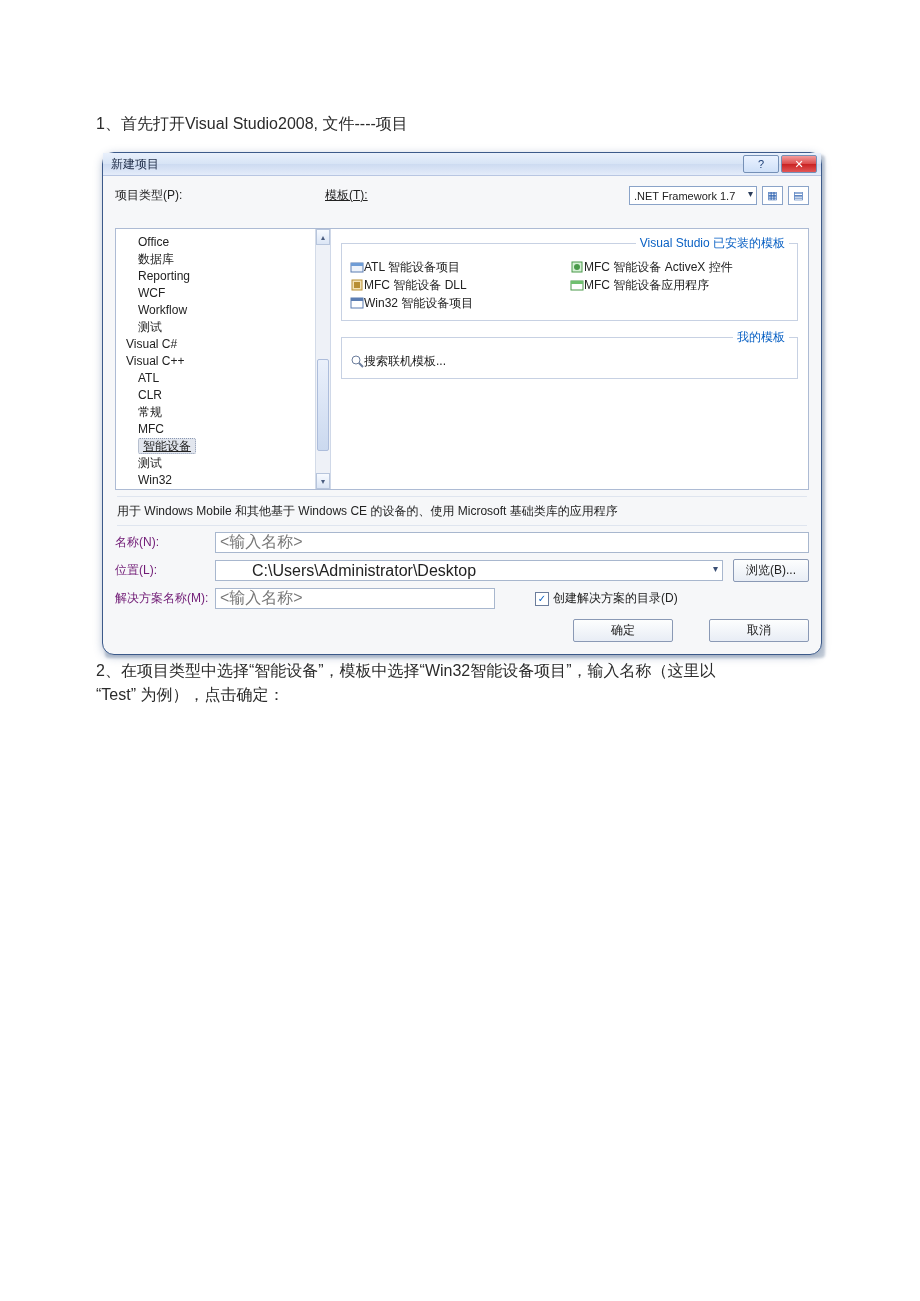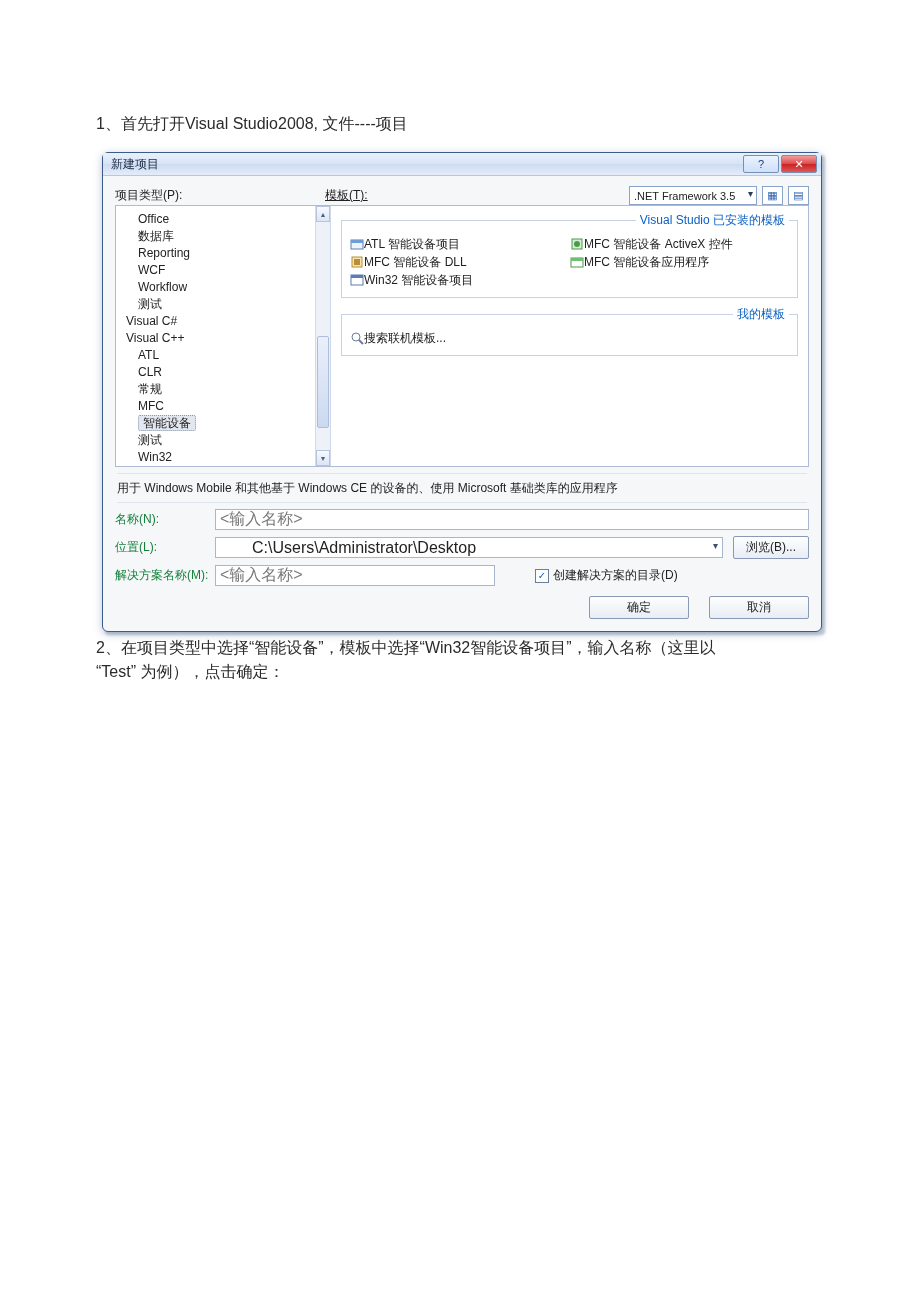--- a/index.html
+++ b/index.html
@@ -3,71 +3,71 @@
 <meta charset="utf-8">
 <style>
   html, body { margin: 0; padding: 0; background: #fff; }
   body { width: 920px; height: 1301px; font-family: "Microsoft YaHei", "SimSun", Arial, sans-serif; color: #2b2b2b; }
   .page { padding: 96px 96px 0 96px; }
   .step { font-size: 16px; line-height: 1.5; margin-bottom: 16px; }
 
   
   .dlg-wrap { position: relative; width: 720px; margin-left: 6px; }
   .dlg-shadow { position: absolute; left: 3px; top: 3px; right: -3px; bottom: -3px; background: #4d6688; border-radius: 4px; filter: blur(1px); opacity: 0.3; }
-  .dlg { position: relative; background: #f6f7f9; border: 1px solid #3c5a8a; border-radius: 6px; box-shadow: 0 2px 8px rgba(60,90,138,0.35); }
+  .dlg { position: relative; background: #f6f7f9; border: 1px solid #3c5a8a; border-radius: 12px; box-shadow: 0 2px 8px rgba(60,90,138,0.35); }
   .titlebar { display: flex; align-items: center; height: 22px; padding: 0 4px 0 8px;
     background: linear-gradient(#e9f0fb, #d7e4f6 50%, #cddbf1 51%, #e4ecfa);
     border-bottom: 1px solid #b8c6e2; font-size: 12px; color: #1d2b46; }
   .titlebar .spacer { flex: 1; }
   .tb-btn { width: 34px; height: 16px; border: 1px solid #7590b6; border-radius: 2px; margin-left: 2px; display: flex; align-items: center; justify-content: center; font-size: 11px; font-family: Arial, sans-serif; }
   .tb-help { background: linear-gradient(#eaf2ff, #cfe0f8); color: #1c3f77; }
   .tb-close { background: linear-gradient(#f39b9b, #db4a4a 50%, #c92222 51%, #e25757); color: #fff; }
 
   .body { padding: 10px 12px 12px 12px; font-size: 12px; color: #222; }
-  .row-head { display: flex; align-items: center; margin-bottom: 0; }
+  .row-head { display: flex; align-items: center; margin-bottom: 23px; }
   .row-head > .lbl { width: 210px; }
   .row-head .tmpl-lbl { flex: none; text-decoration: underline; }
   .row-head .flex { flex: 1; }
   .fw { display: inline-block; border: 1px solid #8aa3c8; background: #fff; height: 17px; font-size: 11px; }
   .fw-sel { width: 120px; display: inline-flex; align-items: center; padding: 0 2px 0 4px; position: relative; }
   .fw-sel::after { content: "▾"; position: absolute; right: 3px; top: 1px; color: #2a3b59; font-size: 10px; }
   .view-btn { width: 19px; margin-left: 5px; display: inline-flex; align-items: center; justify-content: center; color: #2e62b0; font-size: 11px; }
 
   .panes { display: flex; border: 1px solid #adbbd4; background: #fff; height: 260px; }
   .tree { width: 192px; border-right: 1px solid #cfd8e8; overflow: hidden; position: relative; padding: 4px 0 4px 22px; font-size: 12px; color: #222; }
   .tree .item { height: 16px; line-height: 16px; margin: 1px 0; white-space: nowrap; }
-  .tree .sel { display: inline-block; padding: 0 4px; background: #e2e6ee; border: 1px dotted #8a97b0; border-radius: 2px; line-height: 14px; height: 14px; }
+  .tree .sel { display: inline-block; padding: 0 4px; background: #e2e6ee; border: 1px dotted #8a97b0; border-radius: 2px; line-height: 14px; height: 14px; text-decoration: underline; }
   .tree .ind1 { margin-left: -12px; }
   .tree .ind2 { margin-left: 0px; }
   .scrollbar { position: absolute; right: 0; top: 0; bottom: 0; width: 14px; background: #eef1f7; border-left: 1px solid #d3dbe8; }
   .sb-btn { position: absolute; left: 0; right: 0; height: 14px; background: linear-gradient(#f7faff,#dbe5f5); border: 1px solid #b7c5dc; font-size: 8px; color: #4a5d80; display: flex; align-items: center; justify-content: center; }
   .sb-up { top: 0; }
   .sb-down { bottom: 0; }
   .sb-thumb { position: absolute; left: 1px; right: 1px; top: 130px; height: 90px; background: linear-gradient(#eaf0fb,#cbd9ef); border: 1px solid #adbddb; border-radius: 2px; }
 
   .tmpl-pane { flex: 1; padding: 6px 10px 6px 10px; position: relative; font-size: 12px; }
   fieldset.group { border: 1px solid #c7d1e3; margin: 0 0 8px 0; padding: 6px 8px 8px 8px; }
   fieldset.group legend { color: #0a61c4; font-size: 12px; padding: 0 4px; text-align: right; }
   .tmpl-cols { display: flex; gap: 60px; }
   .tmpl-col { min-width: 160px; }
   .tmpl-item { display: flex; align-items: center; height: 18px; white-space: nowrap; }
   .ico { width: 14px; height: 14px; display: inline-flex; align-items: center; justify-content: center; }
 
   .desc { margin: 6px 2px 0 2px; font-size: 12px; line-height: 28px; color: #222; border-top: 1px solid #dfe5ef; border-bottom: 1px solid #dfe5ef; }
 
   .form { margin-top: 6px; }
   .form-row { display: flex; align-items: center; margin: 6px 0; }
-  .form-row .flab { width: 100px; font-size: 12px; color: #15803d; }
+  .form-row .flab { width: 100px; font-size: 12px; color: #701a75; }
   .inp { flex: 1; height: 19px; border: 1px solid #a8b7ce; background: #fff; padding: 0 4px; font-size: 16px; color: #777; display: flex; align-items: center; }
   .inp.combo { position: relative; color: #222; padding-left: 36px; }
   .inp.combo::after { content: "▾"; position: absolute; right: 4px; top: 2px; color: #3a4f74; font-size: 10px; }
   .btn { height: 21px; border: 1px solid #8a99b5; background: linear-gradient(#fdfefe,#e8edf5); border-radius: 2px; padding: 0 12px; font-size: 12px; display: inline-flex; align-items: center; justify-content: center; margin-left: 10px; }
   .chk { display: inline-flex; align-items: center; gap: 4px; margin-left: 40px; font-size: 12px; }
   .chkbox { width: 12px; height: 12px; border: 1px solid #6b7d9c; background: #fff; display: inline-flex; align-items: center; justify-content: center; font-size: 10px; color: #0a61c4; line-height: 1; }
-  .footer { display: flex; justify-content: flex-end; gap: 10px; margin-top: 10px; }
+  .footer { display: flex; justify-content: flex-end; gap: 26px; margin-top: 10px; }
   .footer .btn { width: 74px; justify-content: center; }
 
 </style>
 </head>
 <body>
 
 <div class="page">
   <p class="step">1、首先打开Visual Studio2008, 文件----项目</p>
 
   <div class="dlg-wrap">
@@ -78,21 +78,21 @@
         <span class="spacer"></span>
         <span class="tb-btn tb-help">?</span>
         <span class="tb-btn tb-close">✕</span>
       </div>
       <div class="body">
         <div class="row-head">
           <span class="lbl">项目类型(P):</span>
           <span class="tmpl-lbl">模板(T):</span>
           <span class="flex"></span>
           <span class="fw fw-sel">
-            <span>.NET Framework 3.5</span>
+            <span>.NET Framework 1.7</span>
           </span>
           <span class="fw view-btn">▦</span>
           <span class="fw view-btn">▤</span>
         </div>
 
         <div class="panes">
 
           <div class="tree">
             <div class="scrollbar">
               <div class="sb-btn sb-up">▴</div>

